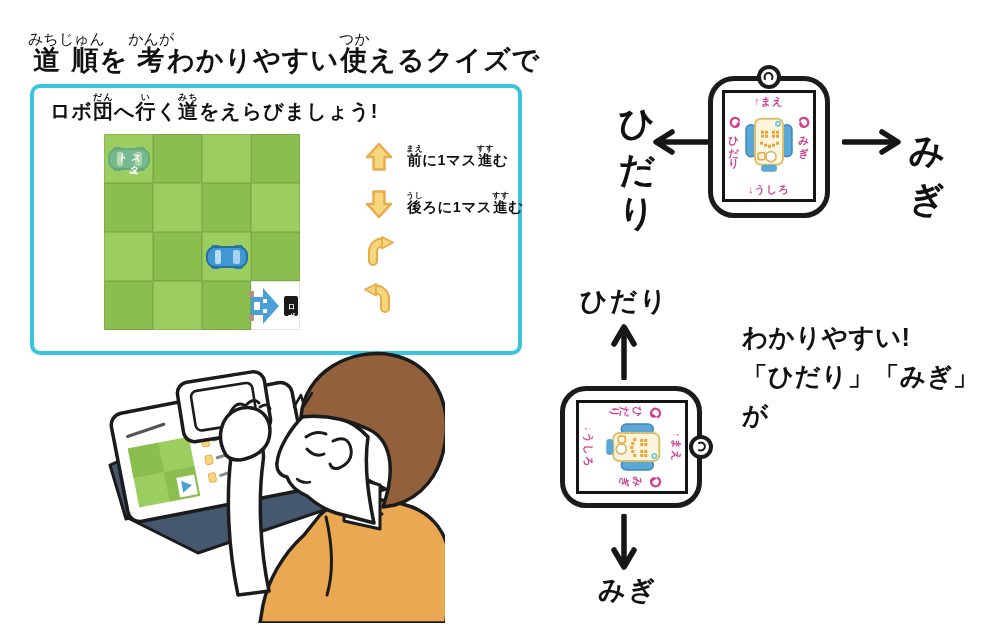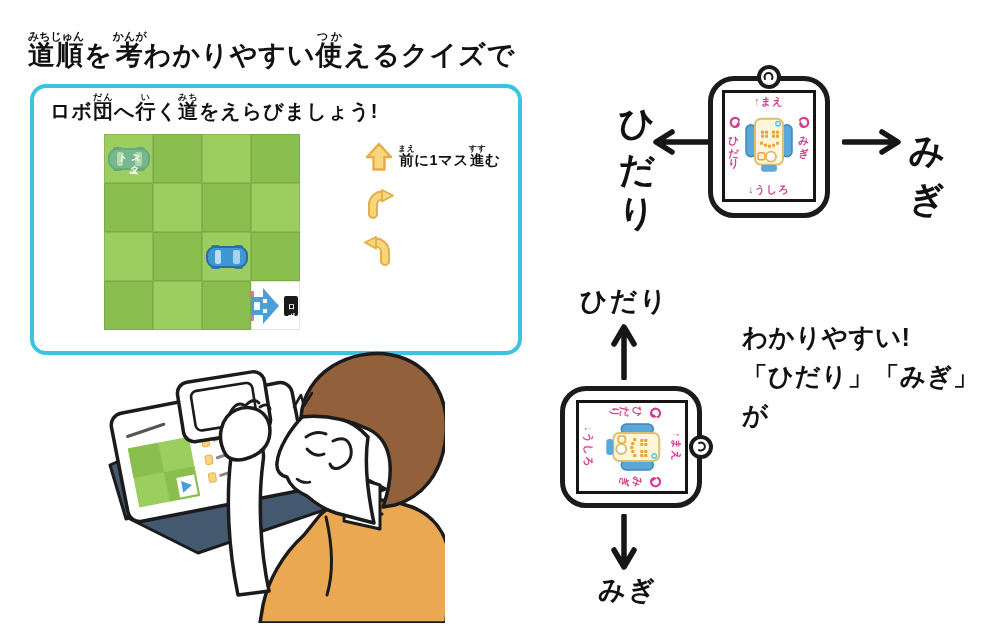--- a/index.html
+++ b/index.html
@@ -2,42 +2,42 @@
 <html><head>
 <meta charset="utf-8">
 <style>
   html,body{margin:0;padding:0;background:#fff;}
   .canvas{position:relative;width:1000px;height:625px;background:#fff;overflow:hidden;
           font-family:"Liberation Sans","DejaVu Sans",sans-serif;color:#111;}
   .abs{position:absolute;}
 
   
   .page-title{left:28px;top:6px;font-size:27px;font-weight:bold;line-height:1.05;letter-spacing:1px;}
-  .page-title ruby rt{font-size:11px;font-weight:bold;letter-spacing:0;margin-top:24px;}
+  .page-title ruby rt{font-size:15px;font-weight:normal;letter-spacing:0;margin-top:24px;}
 
   
   .quiz-panel{left:30px;top:84px;width:492px;height:271px;background:#fff;
-              border:4px solid #3cc3de;border-radius:16px;box-sizing:border-box;}
+              border:4px solid #3cc3de;border-radius:10px;box-sizing:border-box;}
   .quiz-title{position:absolute;left:16px;top:4px;font-size:20px;font-weight:bold;letter-spacing:1px;}
   .quiz-title ruby rt{font-size:9px;font-weight:bold;}
   .quiz-grid{position:absolute;left:70px;top:46px;width:196px;height:196px;
              display:grid;grid-template-columns:repeat(4,49px);grid-template-rows:repeat(4,49px);}
   .cell{position:relative;box-shadow:inset 0 0 0 1px rgba(0,0,0,.10);}
   .cell.light,.cell.start,.cell.car{background:#9bcd5f;}
   .cell.dark{background:#8abf4f;}
   .cell.goal{background:#ffffff;}
   .cell svg{position:absolute;left:50%;top:50%;transform:translate(-50%,-50%);}
   .start-label{position:absolute;left:50%;top:50%;transform:translate(-50%,-50%) rotate(10deg);
                writing-mode:vertical-rl;text-orientation:upright;color:#fff;font-size:9.5px;
                font-weight:bold;letter-spacing:-1px;}
   .goal-label{position:absolute;right:2px;top:50%;transform:translateY(-50%);
               writing-mode:vertical-rl;text-orientation:upright;background:#1a1a1a;color:#fff;
               font-size:7.5px;font-weight:bold;padding:3px 2px;border-radius:2px;letter-spacing:-1px;}
   .legend{position:absolute;left:330px;top:50px;display:flex;flex-direction:column;gap:9px;}
-  .legend-item{display:flex;align-items:center;gap:4px;height:38px;}
+  .legend-item{display:flex;align-items:center;gap:12px;height:38px;}
   .legend-text{font-size:14.5px;font-weight:bold;letter-spacing:.5px;white-space:nowrap;}
   .legend-text ruby rt{font-size:8px;font-weight:bold;}
 
   
   .tablet{position:absolute;width:122px;height:142px;border:5px solid #1b1b1b;border-radius:26px;
           background:#fff;box-sizing:border-box;}
   .tablet .tab{position:absolute;left:50%;top:-16px;transform:translateX(-50%);width:24px;height:24px;
                border:4px solid #1b1b1b;border-radius:50%;background:#fff;box-sizing:border-box;}
   .tablet .screen{position:absolute;left:9px;right:9px;top:9px;bottom:11px;border:3px solid #151515;
                   background:#fff;}
@@ -121,20 +121,28 @@
   <span class="goal-label">ロボ団</span>
 </div>
       </div>
 
     <div class="legend">
       <div class="legend-item">
         <svg width="30" height="30" viewBox="0 0 30 30">
           <polygon points="15,2 27,15 20.5,15 20.5,27.5 9.5,27.5 9.5,15 3,15" fill="#f7d77e" stroke="#e7ab48" stroke-width="2.4" stroke-linejoin="round"></polygon>
         </svg>
         <span class="legend-text"><ruby>前<rt>まえ</rt></ruby><ruby>に1マス</ruby><ruby>進<rt>すす</rt></ruby><ruby>む</ruby></span>
+      </div>
+      <div class="legend-item">
+        <svg width="30" height="30" viewBox="0 0 30 30">
+          <g transform="rotate(180 15 15)">
+            <polygon points="15,2 27,15 20.5,15 20.5,27.5 9.5,27.5 9.5,15 3,15" fill="#f7d77e" stroke="#e7ab48" stroke-width="2.4" stroke-linejoin="round"></polygon>
+          </g>
+        </svg>
+        <span class="legend-text"><ruby>後<rt>うし</rt></ruby><ruby>ろに1マス</ruby><ruby>進<rt>すす</rt></ruby><ruby>む</ruby></span>
       </div>
       <div class="legend-item">
         <svg width="30" height="30" viewBox="0 0 30 30">
           <path d="M9,25 L9,15 A9.5,9.5 0 0 1 19,6.5" fill="none" stroke="#e7ab48" stroke-width="10" stroke-linecap="round"></path>
           <path d="M9,25 L9,15 A9.5,9.5 0 0 1 19,6.5" fill="none" stroke="#f7d77e" stroke-width="6" stroke-linecap="round"></path>
           <polygon points="18,1 29,6.5 18,12.5" fill="#f7d77e" stroke="#e7ab48" stroke-width="1.8" stroke-linejoin="round"></polygon>
         </svg>
       </div>
       <div class="legend-item">
         <svg width="30" height="30" viewBox="0 0 30 30">

